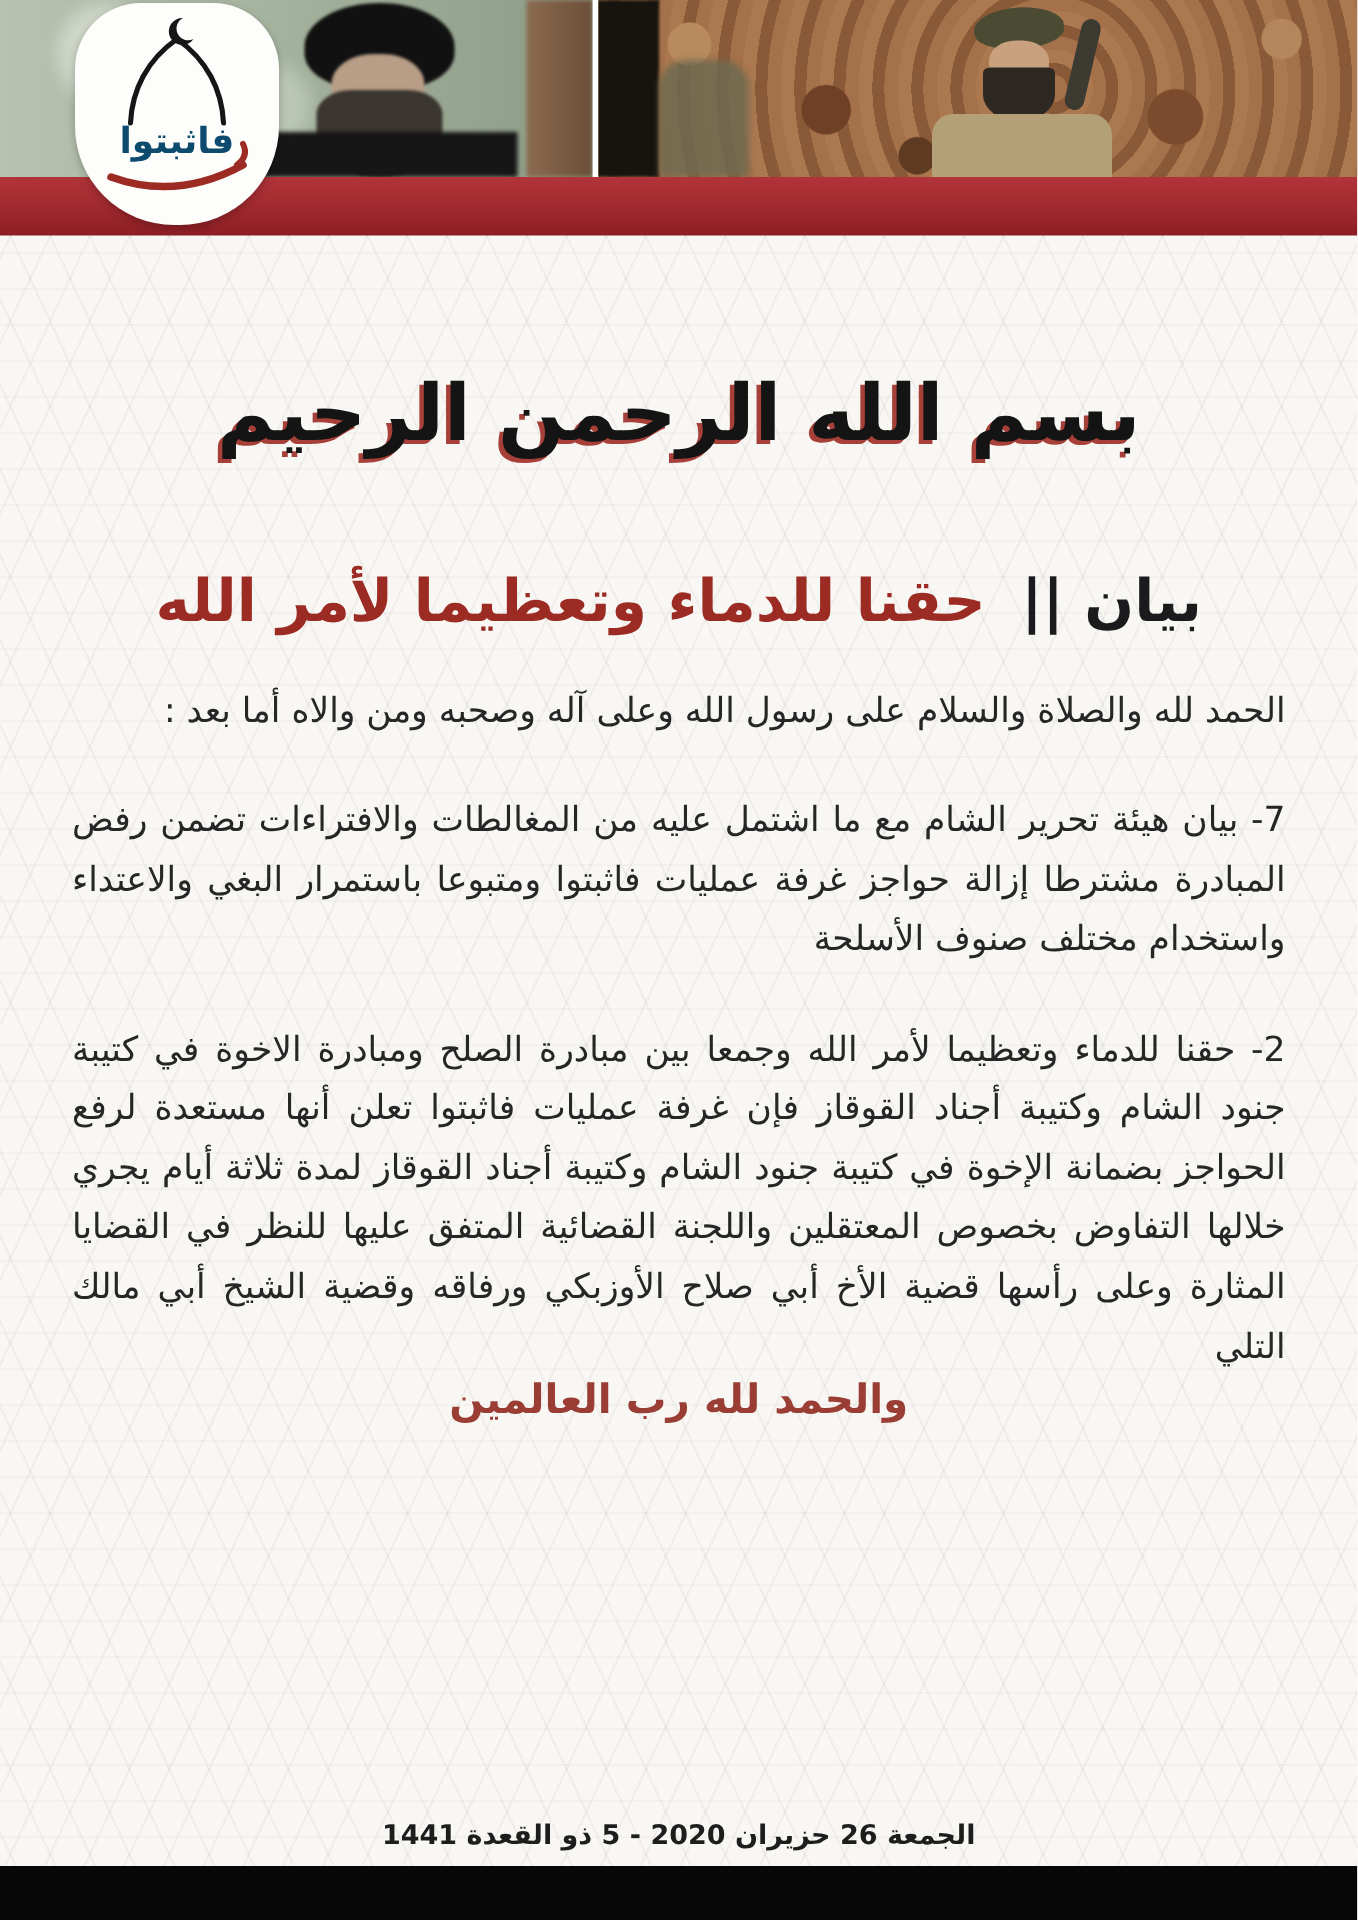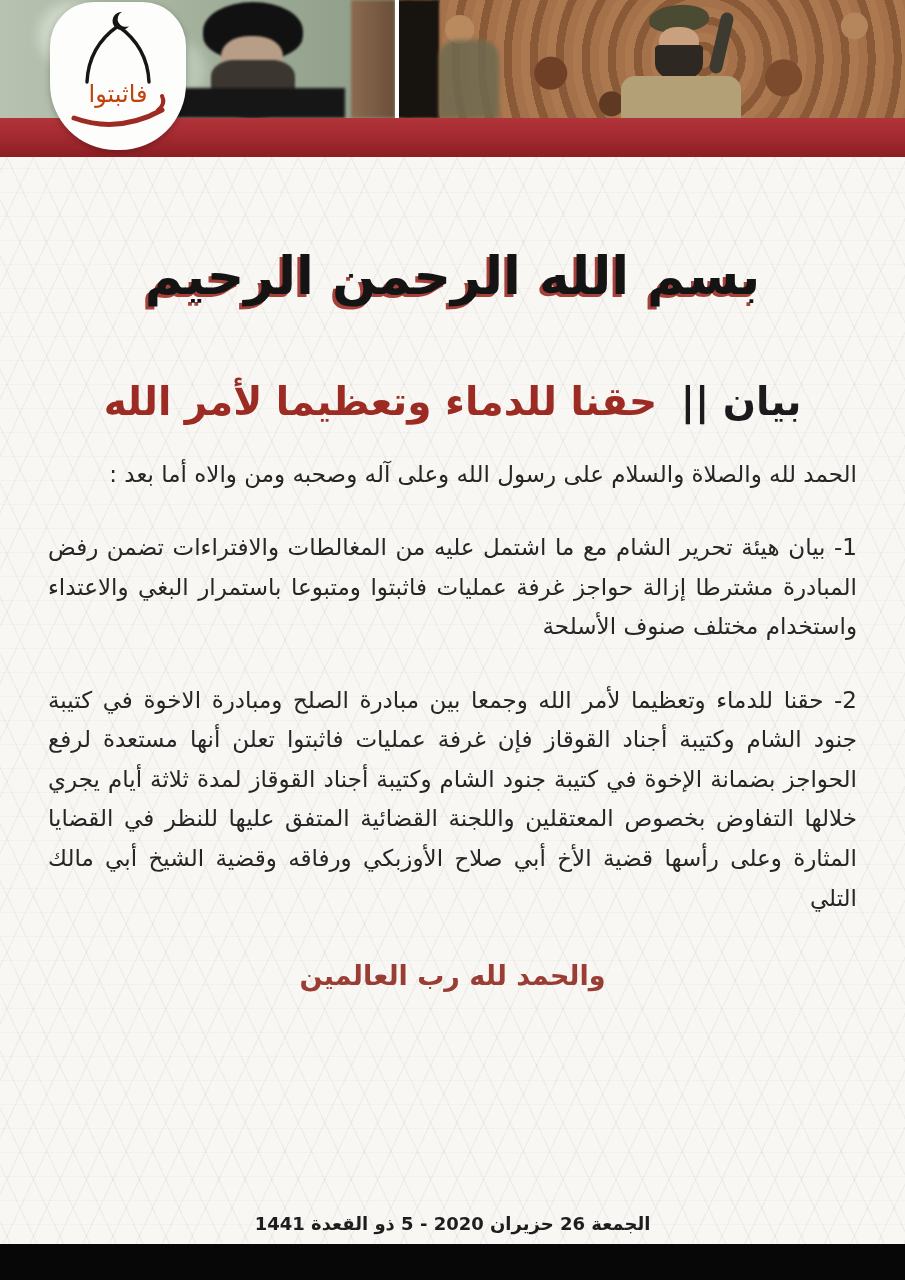--- a/index.html
+++ b/index.html
@@ -72,21 +72,21 @@
     position:absolute; top:2px; left:50px; width:136px; height:148px;
     background:#fdfdfc;
     border-radius:44px 44px 66px 66px;
     box-shadow:0 2px 6px rgba(0,0,0,.25);
     z-index:5;
     display:flex; flex-direction:column; align-items:center; justify-content:flex-start;
   }
   .logo-badge svg { display:block; }
   .logo-word {
     position:absolute; top:78px; left:0; right:0;
-    text-align:center; font-size:24px; font-weight:normal; color:#c2410c;
+    text-align:center; font-size:24px; font-weight:bold; color:#0c4a6e;
     letter-spacing:-1px;
   }
 
   
   .content { position:absolute; top:174px; right:0; left:0; padding:0 48px; }
 
   .basmala-wrap { position:relative; height:188px; margin-top:8px; }
   .basmala-layer {
     position:absolute; inset:0;
     display:flex; align-items:center; justify-content:center;
@@ -101,21 +101,21 @@
   }
   .title .t-black { color:#1b1b1d; }
   .title .t-red   { color:#9c2b23; margin-right:10px; }
 
   .body-text { color:#262626; font-size:23px; line-height:1.72; }
   .opening { margin-top:26px; text-align:right; }
   .para    { margin-top:30px; text-align:justify; }
   .point   { margin-top:34px; text-align:justify; }
 
   .closing {
-    margin-top:42px; text-align:center;
+    text-align:center;
     color:#9a3d35; font-size:27px; font-weight:bold;
   }
 
   .date-line {
     position:absolute; bottom:46px; left:0; right:0;
     text-align:center; color:#1d1d1d; font-size:18px; font-weight:bold;
   }
 
   .footer-band {
     position:absolute; bottom:0; left:0; width:905px; height:36px;
@@ -168,21 +168,21 @@
       <span class="basmala-layer basmala-red">بسم الله الرحمن الرحيم</span>
       <span class="basmala-layer basmala-black">بسم الله الرحمن الرحيم</span>
     </div>
 
     <h1 class="title">
       <span class="t-black">بيان ||</span>
       <span class="t-red">حقنا للدماء وتعظيما لأمر الله</span>
     </h1>
 
     <p class="body-text opening">الحمد لله والصلاة والسلام على رسول الله وعلى آله وصحبه ومن والاه أما بعد :</p>
-    <p class="body-text point">1- بيان هيئة تحرير الشام مع ما اشتمل عليه من المغالطات والافتراءات تضمن رفض المبادرة مشترطا إزالة حواجز غرفة عمليات فاثبتوا ومتبوعا باستمرار البغي والاعتداء واستخدام مختلف صنوف الأسلحة</p>
+    <p class="body-text point">7- بيان هيئة تحرير الشام مع ما اشتمل عليه من المغالطات والافتراءات تضمن رفض المبادرة مشترطا إزالة حواجز غرفة عمليات فاثبتوا ومتبوعا باستمرار البغي والاعتداء واستخدام مختلف صنوف الأسلحة</p>
     <p class="body-text point">2- حقنا للدماء وتعظيما لأمر الله وجمعا بين مبادرة الصلح ومبادرة الاخوة في كتيبة جنود الشام وكتيبة أجناد القوقاز فإن غرفة عمليات فاثبتوا تعلن أنها مستعدة لرفع الحواجز بضمانة الإخوة في كتيبة جنود الشام وكتيبة أجناد القوقاز لمدة ثلاثة أيام يجري خلالها التفاوض بخصوص المعتقلين واللجنة القضائية المتفق عليها للنظر في القضايا المثارة وعلى رأسها قضية الأخ أبي صلاح الأوزبكي ورفاقه وقضية الشيخ أبي مالك التلي</p>
 
     <div class="closing">والحمد لله رب العالمين</div>
   </div>
 
   <div class="date-line">الجمعة 26 حزيران 2020 - 5 ذو القعدة 1441</div>
 
   <div class="footer-band"></div>
 
 </div>

